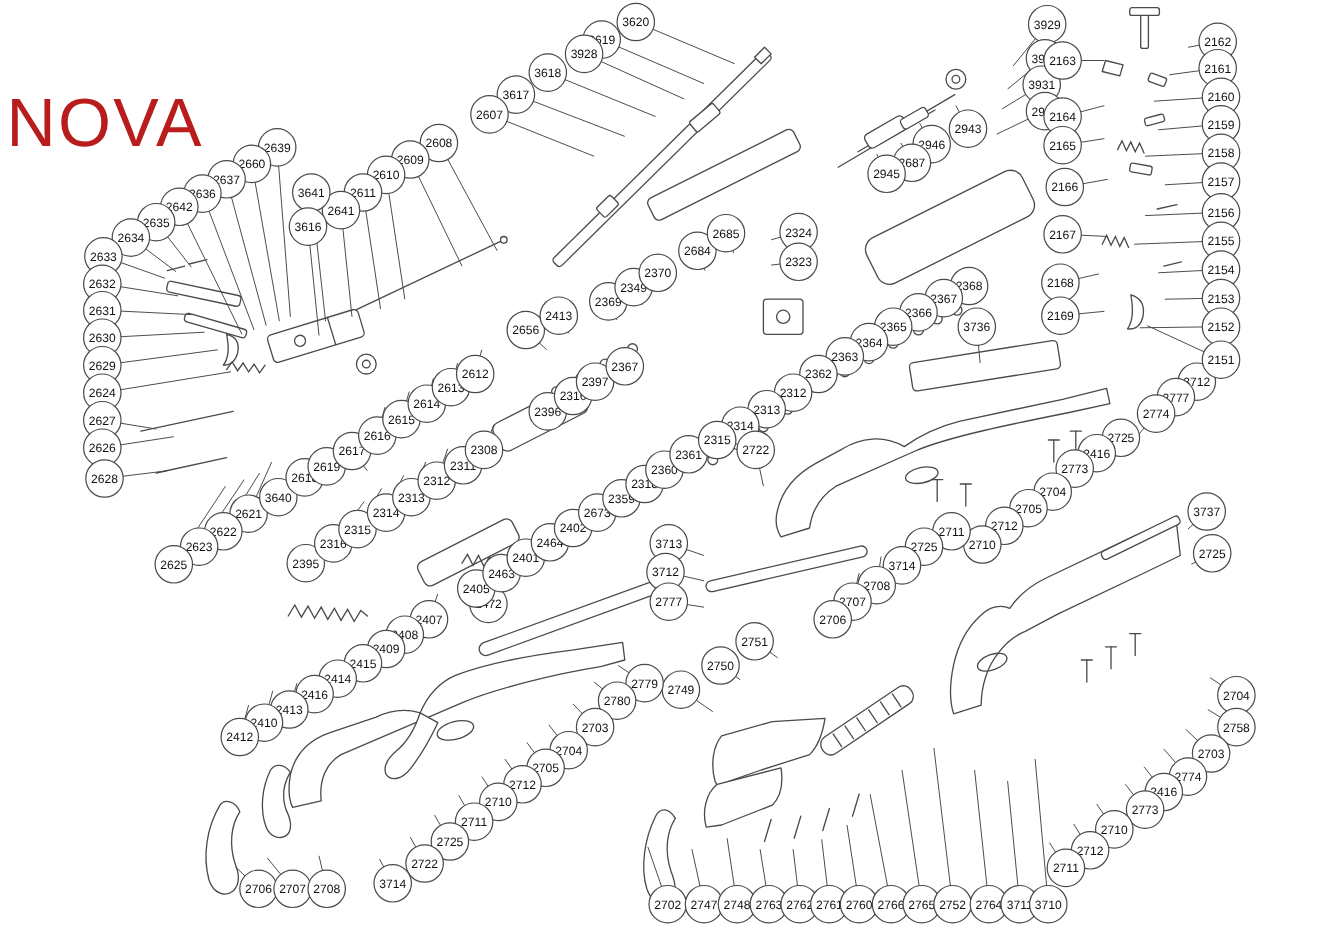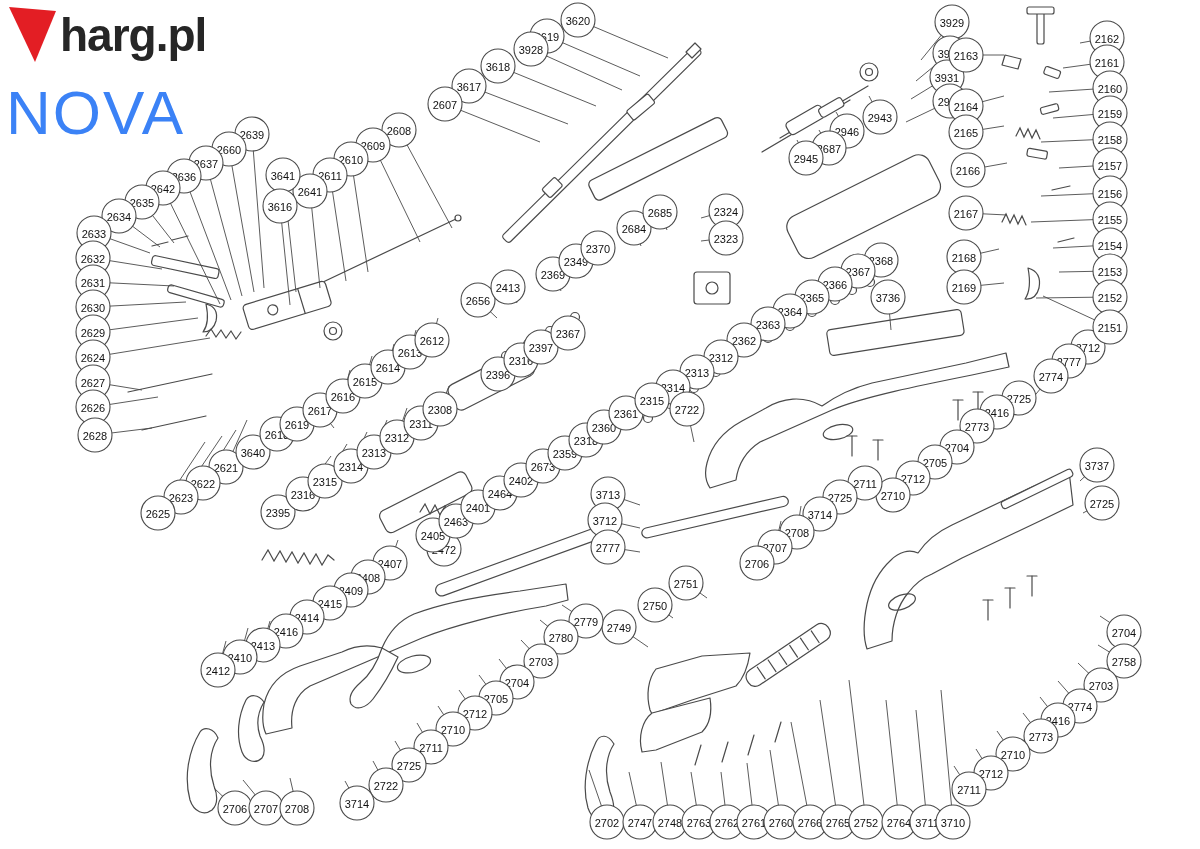--- a/index.html
+++ b/index.html
@@ -1,41 +1,35 @@
 <!DOCTYPE html>
 <html><head>
 <meta charset="utf-8">
 <style>
   html,body{margin:0;padding:0;background:#fff;}
   .stage{position:relative;width:1200px;height:849px;background:#fff;overflow:hidden;
          font-family:"Liberation Sans",sans-serif;}
   .logo{position:absolute;top:6px;left:8px;display:flex;align-items:flex-start;gap:2px;z-index:3;}
   .logo-text{font-size:46px;font-weight:700;color:#262626;letter-spacing:-1px;line-height:1;margin-top:6px;}
-  .page-title{position:absolute;top:82px;left:6px;font-size:62px;font-weight:400;color:#3b82f6;
+  .page-title{position:absolute;top:82px;left:6px;font-size:62px;font-weight:400;color:#b91c1c;
               letter-spacing:2px;line-height:1;z-index:3;}
   svg.diagram{position:absolute;left:0;top:0;}
   .art{stroke:#4a4a4a;fill:#ffffff;stroke-width:1.2;stroke-linejoin:round;}
   .art-open{stroke:#4a4a4a;fill:none;stroke-width:1.2;}
   .art-line{stroke:#4a4a4a;fill:none;stroke-width:1.2;stroke-linecap:round;}
   .leader{stroke:#4a4a4a;stroke-width:0.9;fill:none;}
   .bubble{fill:#ffffff;stroke:#4a4a4a;stroke-width:1.1;}
   .bubble-label{font-family:"Liberation Sans",sans-serif;font-size:11px;fill:#111;
                 text-anchor:middle;dominant-baseline:central;}
 </style>
 </head>
 <body>
 
 <div class="stage">
 
-  <div class="logo">
-    <svg width="50" height="58" viewBox="0 0 50 58">
-      <polygon points="1,1 48,5 27,56" fill="#e31e24"></polygon>
-    </svg>
-    <span class="logo-text">harg.pl</span>
-  </div>
 
   <div class="page-title">NOVA</div>
 
   <svg class="diagram" width="1200" height="849" viewBox="0 0 1200 849">
 
     <g>
 
       <g>
         <rect class="art" transform="translate(505,240) rotate(-44.6)" x="0" y="-5" width="272" height="10" rx="3"></rect>
         <rect class="art" transform="translate(548,196) rotate(-44.6)" x="0" y="-9" width="18" height="12" rx="2"></rect>

